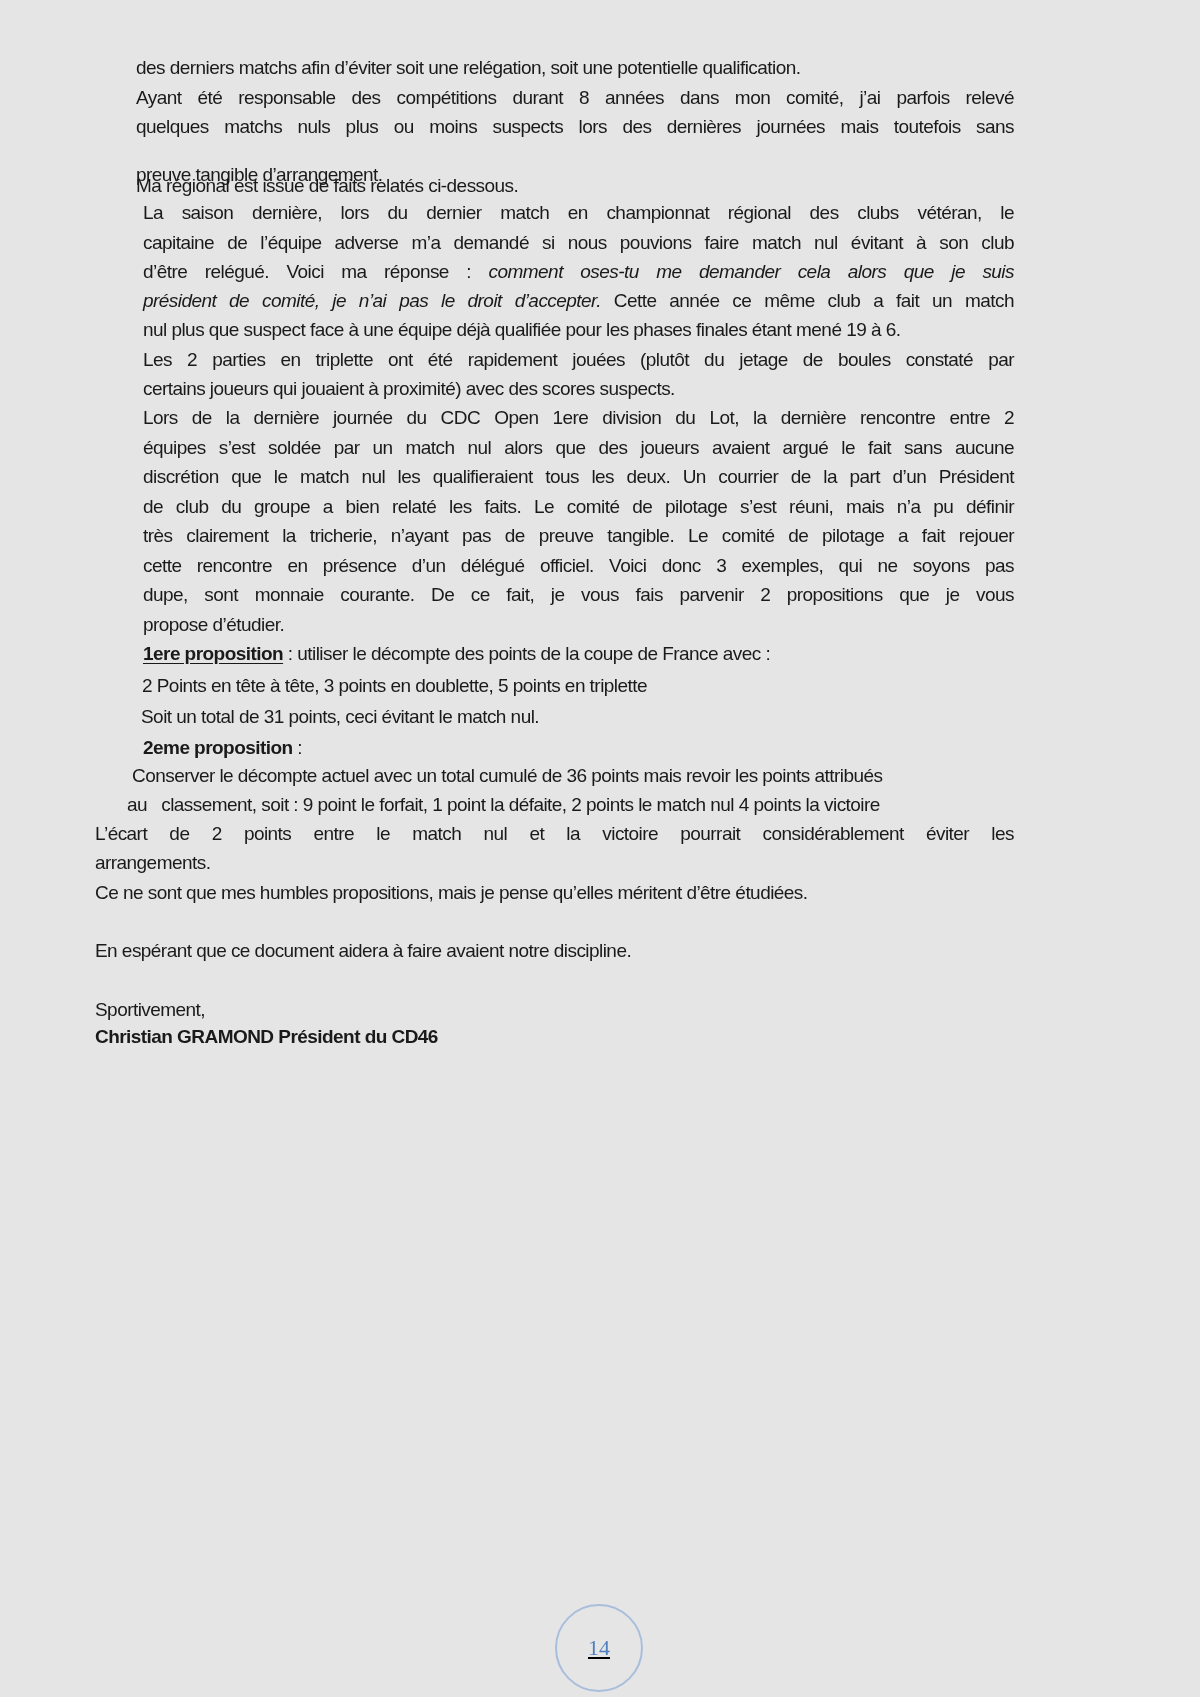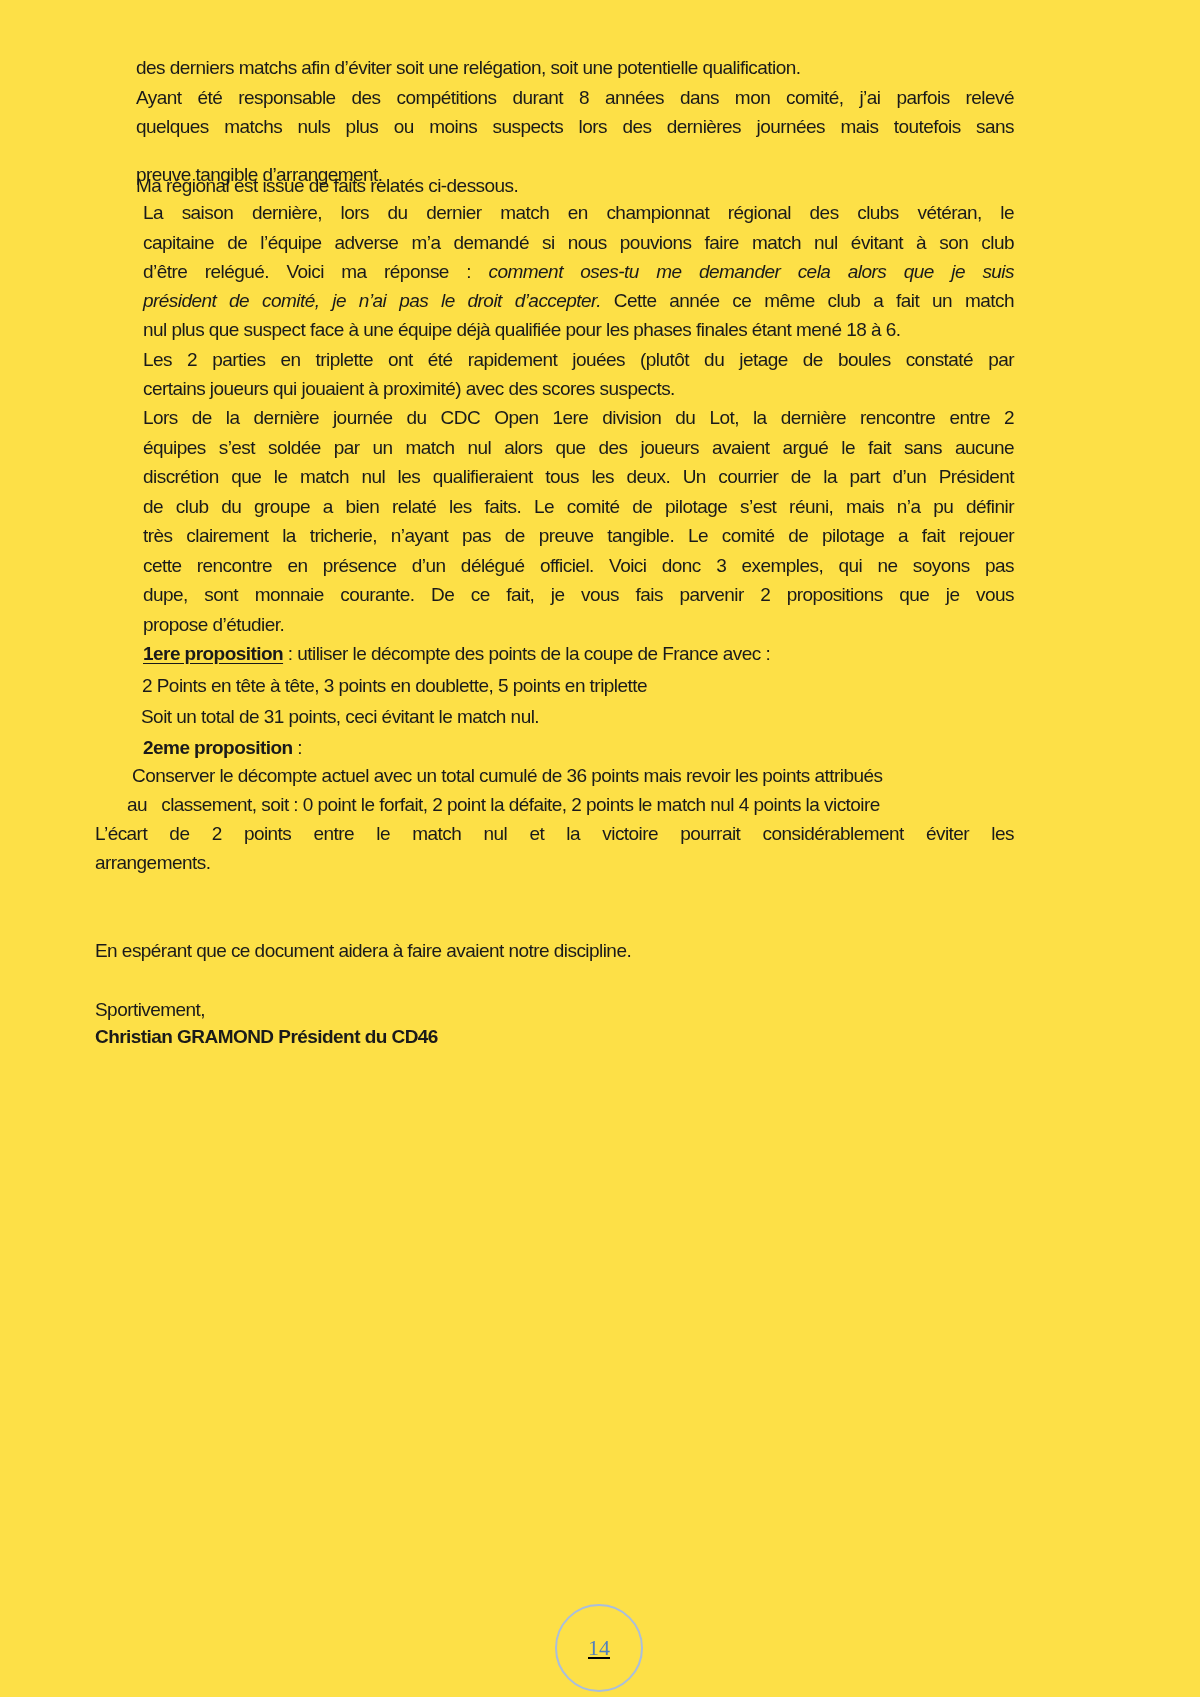--- a/index.html
+++ b/index.html
@@ -1,17 +1,17 @@
 <!DOCTYPE html>
 <html><head>
   <meta charset="utf-8">
   <style>
     html, body { margin: 0; padding: 0; background: #ffffff; }
     body { width: 1200px; height: 1697px; position: relative; overflow: hidden; }
-    .page { position: absolute; left: 0; top: 0; width: 1200px; height: 1697px; background: #fde047; }
+    .page { position: absolute; left: 0; top: 0; width: 1200px; height: 1697px; background: #e5e5e5; }
     .ln {
       position: absolute;
       font-family: "Liberation Sans", sans-serif;
       font-size: 19px;
       color: #1a1a1a;
       white-space: nowrap;
       line-height: 24px;
       letter-spacing: -0.55px;
       transform-origin: left top;
     }
@@ -48,21 +48,21 @@
   <div class="ln" style="left:136px; top:174px;">Ma régional est issue de faits relatés ci-dessous.</div>
 
   <div class="ln j" style="left:143px; top:201px; width:871px;">La saison dernière, lors du dernier match en championnat régional des clubs vétéran, le</div>
   <div class="ln j" style="left:143px; top:231px; width:871px;">capitaine de l’équipe adverse m’a demandé si nous pouvions faire match nul évitant à son club</div>
   <div class="ln j" style="left:143px; top:260px; width:871px;">
     <span>d’être relégué. Voici ma réponse : </span><span class="i">comment oses-tu me demander cela alors que je suis</span>
   </div>
   <div class="ln j" style="left:143px; top:289px; width:871px;">
     <span class="i">président de comité, je n’ai pas le droit d’accepter.</span><span> Cette année ce même club a fait un match</span>
   </div>
-  <div class="ln" style="left:143px; top:318px;">nul plus que suspect face à une équipe déjà qualifiée pour les phases finales étant mené 18 à 6.</div>
+  <div class="ln" style="left:143px; top:318px;">nul plus que suspect face à une équipe déjà qualifiée pour les phases finales étant mené 19 à 6.</div>
   <div class="ln j" style="left:143px; top:348px; width:871px;">Les 2 parties en triplette ont été rapidement jouées (plutôt du jetage de boules constaté par</div>
   <div class="ln" style="left:143px; top:377px;">certains joueurs qui jouaient à proximité) avec des scores suspects.</div>
 
   <div class="ln j" style="left:143px; top:406px; width:871px;">Lors de la dernière journée du CDC Open 1ere division du Lot, la dernière rencontre entre 2</div>
   <div class="ln j" style="left:143px; top:436px; width:871px;">équipes s’est soldée par un match nul alors que des joueurs avaient argué le fait sans aucune</div>
   <div class="ln j" style="left:143px; top:465px; width:871px;">discrétion que le match nul les qualifieraient tous les deux. Un courrier de la part d’un Président</div>
   <div class="ln j" style="left:143px; top:495px; width:871px;">de club du groupe a bien relaté les faits. Le comité de pilotage s’est réuni, mais n’a pu définir</div>
   <div class="ln j" style="left:143px; top:524px; width:871px;">très clairement la tricherie, n’ayant pas de preuve tangible. Le comité de pilotage a fait rejouer</div>
   <div class="ln j" style="left:143px; top:554px; width:871px;">cette rencontre en présence d’un délégué officiel. Voici donc 3 exemples, qui ne soyons pas</div>
   <div class="ln j" style="left:143px; top:583px; width:871px;">dupe, sont monnaie courante. De ce fait, je vous fais parvenir 2 propositions que je vous</div>
@@ -71,24 +71,25 @@
   <div class="ln" style="left:143px; top:642px;">
     <span class="b u">1ere proposition</span><span> : utiliser le décompte des points de la coupe de France avec :</span>
   </div>
   <div class="ln" style="left:142px; top:674px;">2 Points en tête à tête, 3 points en doublette, 5 points en triplette</div>
   <div class="ln" style="left:141px; top:705px;">Soit un total de 31 points, ceci évitant le match nul.</div>
 
   <div class="ln" style="left:143px; top:736px;">
     <span class="b">2eme proposition</span><span> :</span>
   </div>
   <div class="ln" style="left:132px; top:764px;">Conserver le décompte actuel avec un total cumulé de 36 points mais revoir les points attribués</div>
-  <div class="ln" style="left:127px; top:793px; white-space:pre;">au   classement, soit : 0 point le forfait, 2 point la défaite, 2 points le match nul 4 points la victoire</div>
+  <div class="ln" style="left:127px; top:793px; white-space:pre;">au   classement, soit : 9 point le forfait, 1 point la défaite, 2 points le match nul 4 points la victoire</div>
 
   <div class="ln j" style="left:95px; top:822px; width:919px;">L’écart de 2 points entre le match nul et la victoire pourrait considérablement éviter les</div>
   <div class="ln" style="left:95px; top:851px;">arrangements.</div>
+  <div class="ln" style="left:95px; top:881px;">Ce ne sont que mes humbles propositions, mais je pense qu’elles méritent d’être étudiées.</div>
 
   <div class="ln" style="left:95px; top:939px;">En espérant que ce document aidera à faire avaient notre discipline.</div>
 
   <div class="ln" style="left:95px; top:998px;">Sportivement,</div>
   <div class="ln b" style="left:95px; top:1025px;">Christian GRAMOND Président du CD46</div>
 
   <div class="page-num-circle">
     <span class="page-num">14</span>
   </div>
 

